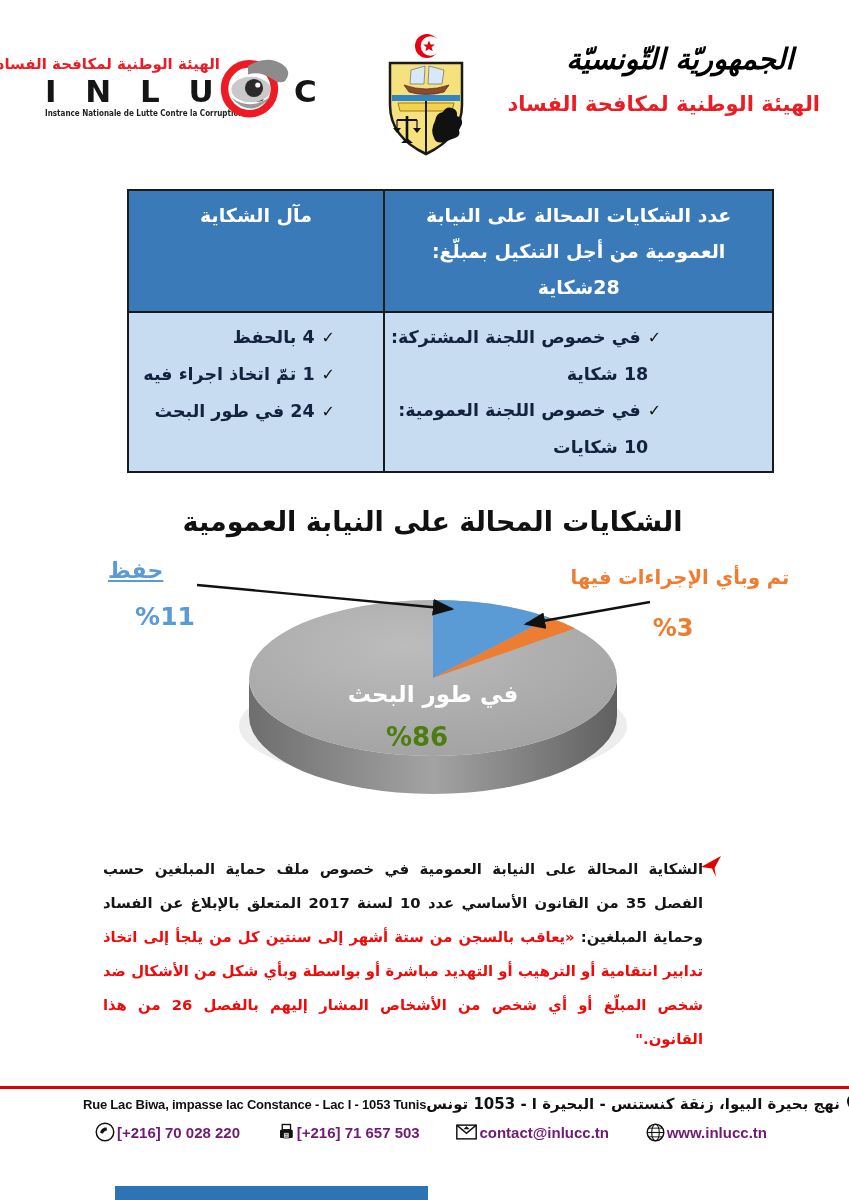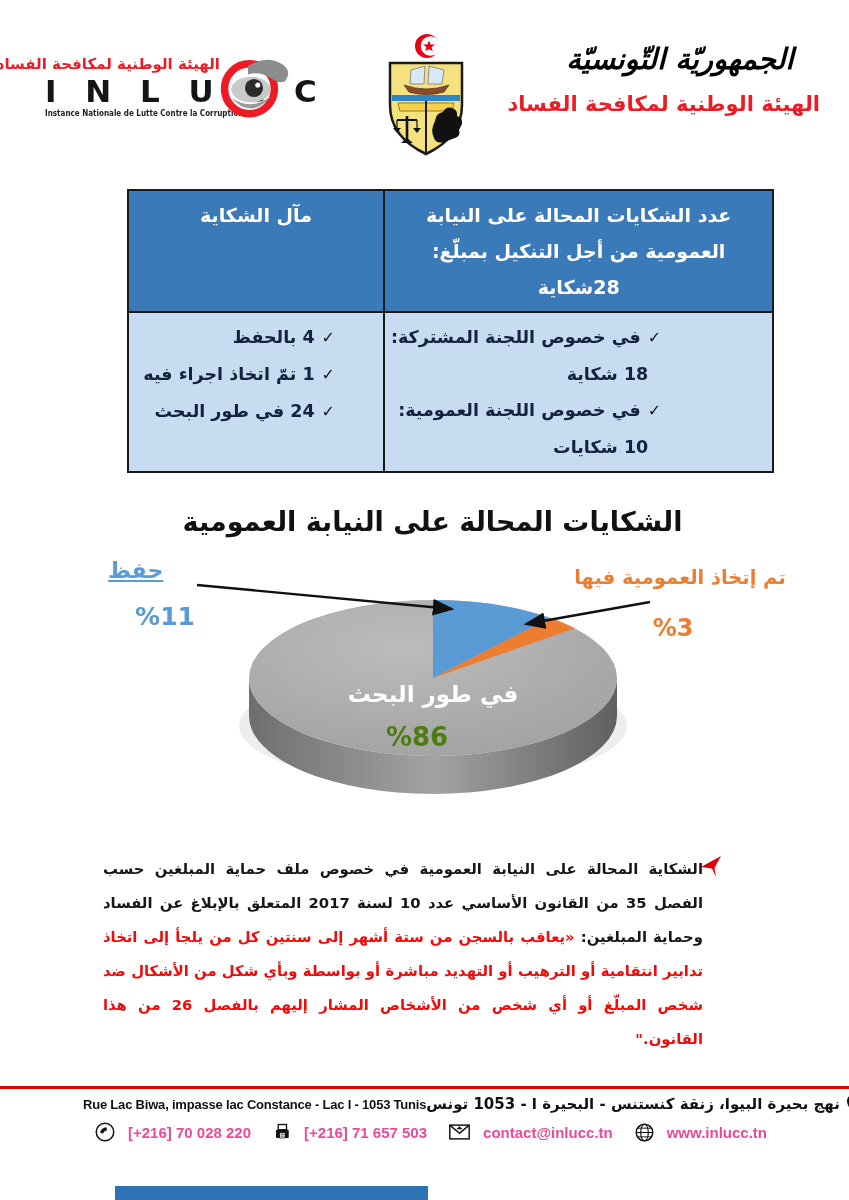--- a/index.html
+++ b/index.html
@@ -48,22 +48,22 @@
   .fn-arrow{left:697px;top:854px;}
 
   
   .foot-rule{left:0;top:1086px;width:849px;height:3px;background:#E00000;}
   .foot-line1{left:83px;top:1094px;width:666px;display:flex;justify-content:space-between;align-items:center;}
   .addr-en{font-family:"Liberation Sans","DejaVu Sans",sans-serif;font-size:13px;font-weight:bold;color:#111;
            letter-spacing:-.2px;white-space:nowrap;}
   .addr-ar-wrap{display:flex;align-items:center;gap:7px;}
   .addr-ar{font-size:15px;font-weight:bold;color:#111;direction:rtl;white-space:nowrap;}
   .foot-line2{left:95px;top:1122px;width:672px;display:flex;justify-content:space-between;align-items:center;}
-  .contact{display:flex;align-items:center;gap:13px;font-family:"Liberation Sans","DejaVu Sans",sans-serif;
-           font-size:15px;font-weight:bold;color:#ec4899;white-space:nowrap;direction:ltr;}
+  .contact{display:flex;align-items:center;gap:2px;font-family:"Liberation Sans","DejaVu Sans",sans-serif;
+           font-size:15px;font-weight:bold;color:#701a75;white-space:nowrap;direction:ltr;}
 
   .bottom-bar{left:115px;top:1186px;width:313px;height:14px;background:#2E74B5;}
 </style>
 </head>
 <body>
 
 <div class="page">
 
   <div class="abs inlucc-block">
     <div class="inlucc-ar">الهيئة الوطنية لمكافحة الفساد</div>
@@ -131,21 +131,21 @@
         <div class="tline"><span class="chk">✓</span><span>24 في طور البحث</span></div>
       </td>
     </tr>
   </tbody>
     </table>
 
   <div class="abs chart-title">الشكايات المحالة على النيابة العمومية</div>
 
   <div class="abs lbl-blue">حفظ</div>
   <div class="abs pct-blue">%11</div>
-  <div class="abs lbl-orange">تم إتخاذ العمومية فيها</div>
+  <div class="abs lbl-orange">تم وبأي الإجراءات فيها</div>
   <div class="abs pct-orange">%3</div>
 
   <svg class="abs" style="left:180px;top:556px;" width="600" height="280" viewBox="0 0 600 280">
     <defs>
       <linearGradient id="wallGrad" x1="0" y1="0" x2="1" y2="0">
         <stop offset="0" stop-color="#6e6e6e"></stop>
         <stop offset="0.5" stop-color="#a3a3a3"></stop>
         <stop offset="1" stop-color="#606060"></stop>
       </linearGradient>
       <radialGradient id="topGrad" cx="0.42" cy="0.3" r="0.9">

